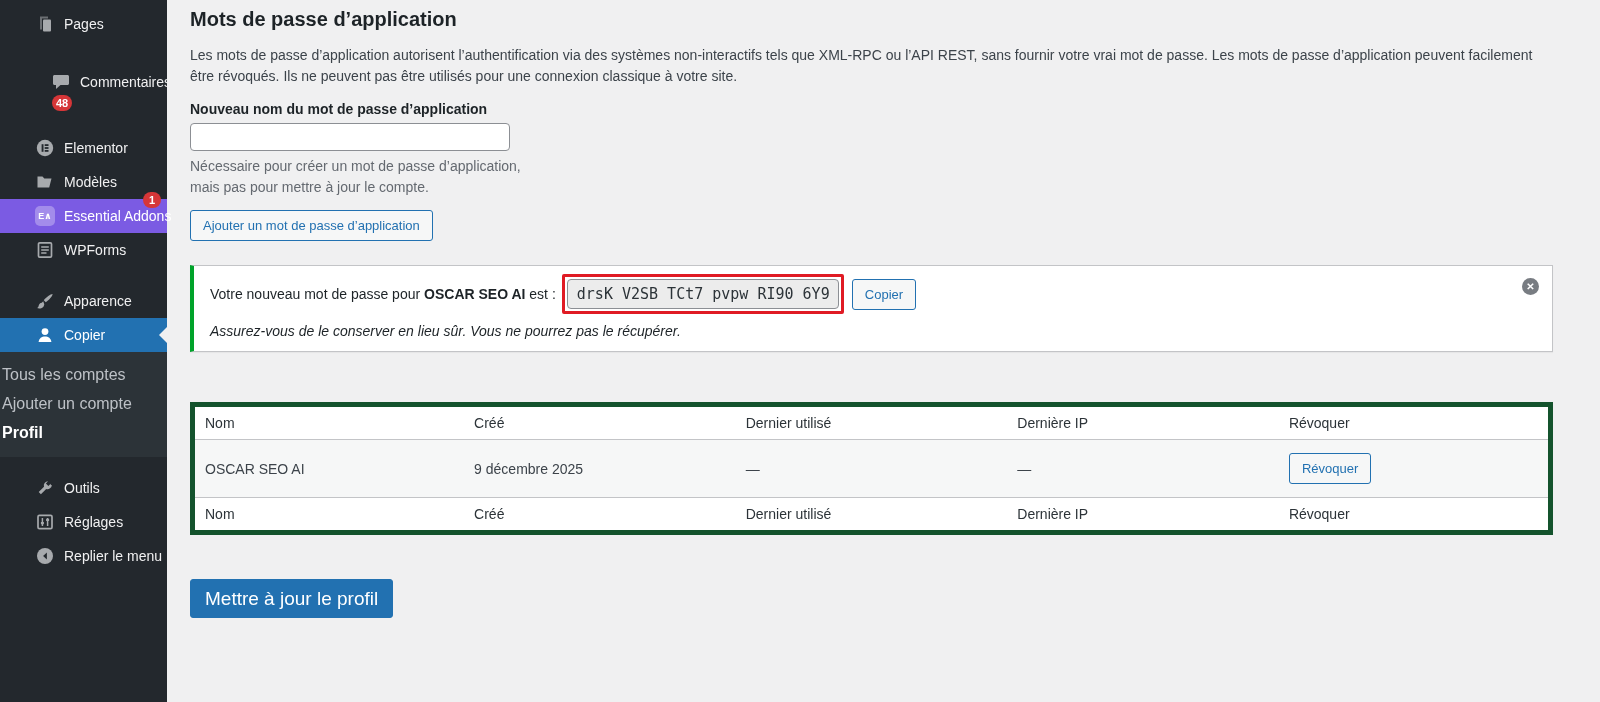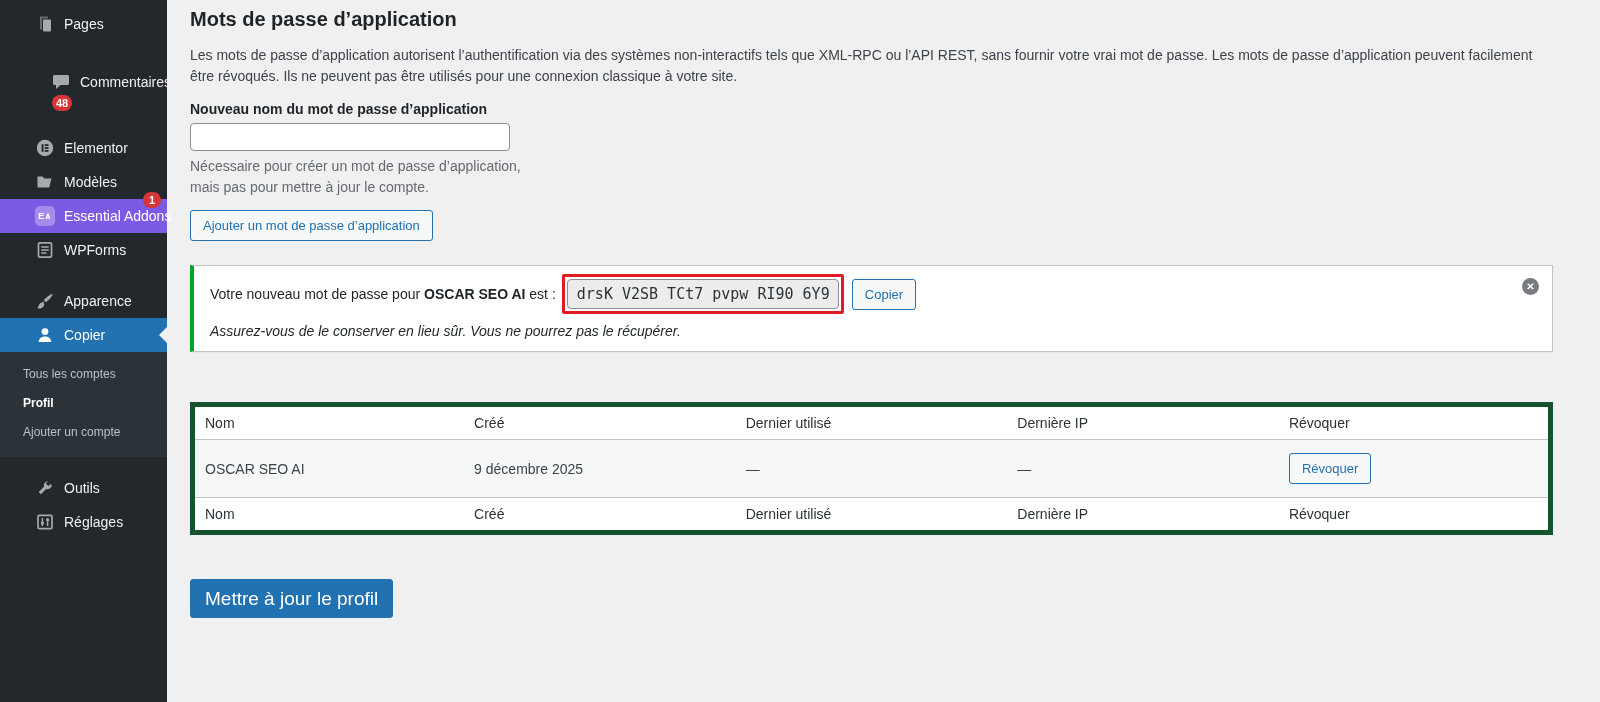--- a/index.html
+++ b/index.html
@@ -44,21 +44,21 @@
   }
 
   .mi-active { background:#2271b1; color:#fff; }
   .mi-active .ico svg { fill:#fff; }
   .arrow-notch {
     position:absolute; right:0; top:50%; margin-top:-8px; width:0; height:0;
     border-top:8px solid transparent; border-bottom:8px solid transparent;
     border-right:8px solid #f0f0f1;
   }
   .submenu { background:#2c3338; padding:8px 0 10px; }
-  .smi { height:29px; line-height:29px; padding-left:23px; color:#bdc1c6; font-size:12px; cursor:pointer; }
+  .smi { height:29px; line-height:29px; padding-left:2px; color:#bdc1c6; font-size:16px; cursor:pointer; }
   .smi-current { color:#fff; font-weight:bold; }
 
   
   .main { margin-left:167px; padding:8px 47px 0 23px; }
   h2.page-title { font-size:20px; font-weight:600; color:#1d2327; margin-bottom:14px; }
   .desc { max-width:1363px; line-height:21px; color:#3c434a; margin-bottom:14px; }
   .field-label { display:block; font-weight:bold; color:#1d2327; margin-bottom:6px; }
   .text-input {
     width:320px; height:28px; border:1px solid #8c8f94; border-radius:4px;
     background:#fff; padding:0 8px; font-size:14px; font-family:inherit; color:#2c3338;
@@ -200,22 +200,22 @@
           <circle cx="10" cy="6.6" r="3.4"></circle>
           <path d="M3.6 17c.4-3.7 3.1-5.5 6.4-5.5s6 1.8 6.4 5.5H3.6z"></path>
         </svg>
     </span>
     <span class="lbl">Copier</span>
     <span class="arrow-notch"></span>
   </div>
 
   <div class="submenu">
     <div class="smi">Tous les comptes</div>
+    <div class="smi">Ajouter un compte</div>
     <div class="smi smi-current">Profil</div>
-    <div class="smi">Ajouter un compte</div>
   </div>
 
   <div class="spacer-a"></div>
 
   <div class="mi">
     <span class="ico">
       <svg viewBox="0 0 20 20">
           <path d="M16.8 6.9a4.3 4.3 0 0 1-5.6 4.1l-5.3 5.3-2.2-2.2 5.3-5.3A4.3 4.3 0 0 1 13.1 3.2L10.9 5.4l2.5 2.5 2.2-2.2c.1.4.2.8.2 1.2z"></path>
         </svg>
     </span>
@@ -230,20 +230,29 @@
             <line x1="7.4" y1="6" x2="7.4" y2="14"></line>
             <line x1="12.6" y1="6" x2="12.6" y2="14"></line>
           </g>
           <rect x="5.9" y="10" width="3" height="2.2"></rect>
           <rect x="11.1" y="6.8" width="3" height="2.2"></rect>
         </svg>
     </span>
     <span class="lbl">Réglages</span>
   </div>
 
+  <div class="mi">
+    <span class="ico">
+      <svg viewBox="0 0 20 20">
+          <circle cx="10" cy="10" r="8"></circle>
+          <path d="M11.9 6.6L8.1 10l3.8 3.4z" fill="#23282d"></path>
+        </svg>
+    </span>
+    <span class="lbl">Replier le menu</span>
+  </div>
 
 </div>
 
 <div class="main">
 
   <h2 class="page-title">Mots de passe d’application</h2>
 
   <p class="desc">Les mots de passe d’application autorisent l’authentification via des systèmes non-interactifs tels que XML-RPC ou l’API REST, sans fournir votre vrai mot de passe. Les mots de passe d’application peuvent facilement être révoqués. Ils ne peuvent pas être utilisés pour une connexion classique à votre site.</p>
 
   <label class="field-label">Nouveau nom du mot de passe d’application</label>

